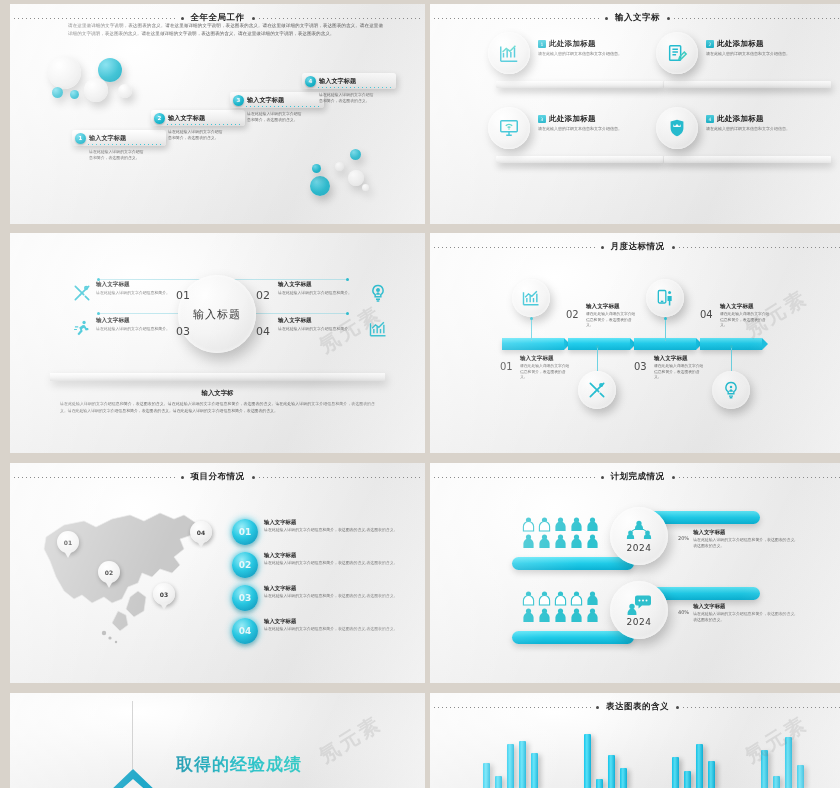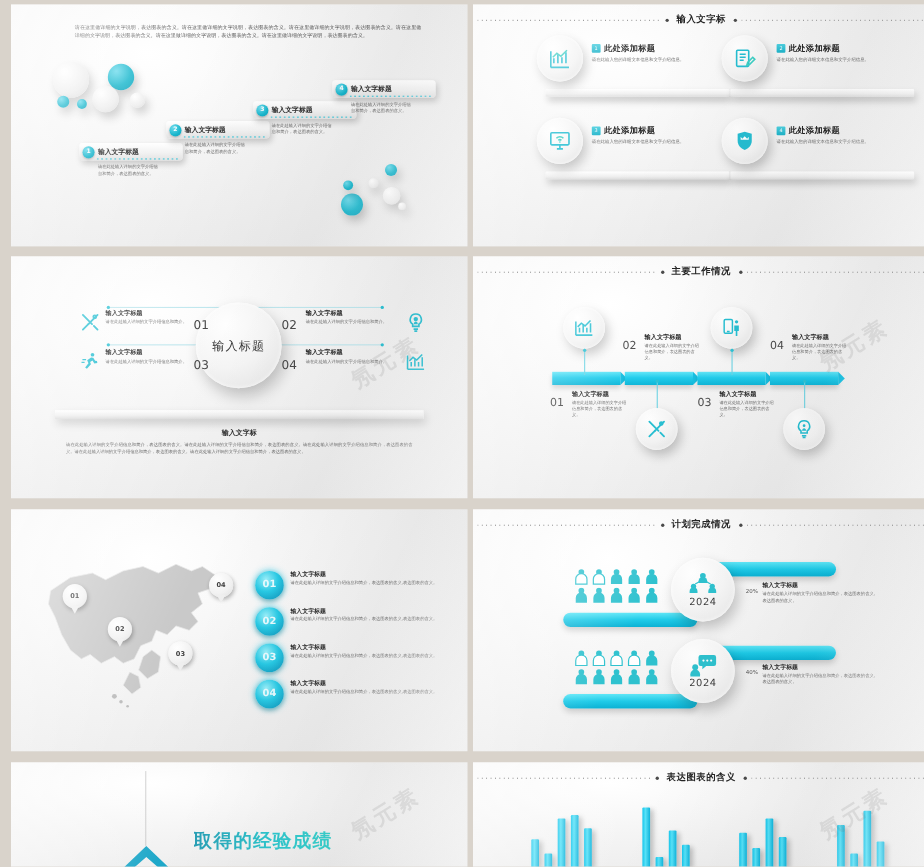--- a/index.html
+++ b/index.html
@@ -219,20 +219,27 @@
     transform:rotate(-32deg);letter-spacing:3px;pointer-events:none;z-index:8;
     white-space:nowrap;
   }
 </style>
 </head>
 <body>
 
 <div class="sheet">
 
   <div class="slide s1">
+    <div class="shead">
+      <span class="dots"></span>
+      <span class="dotcap"></span>
+      <span class="stitle">全年全局工作</span>
+      <span class="dotcap"></span>
+      <span class="dots"></span>
+    </div>
 
     <div class="para body-copy">请在这里做详细的文字说明，表达图表的含义。请在这里做详细的文字说明，表达图表的含义。请在这里做详细的文字说明，表达图表的含义。请在这里做详细的文字说明，表达图表的含义。请在这里做详细的文字说明，表达图表的含义。请在这里做详细的文字说明，表达图表的含义。</div>
 
     <div class="blob w" style="left:38px;top:52px;width:33px;height:33px;"></div>
     <div class="blob c" style="left:88px;top:54px;width:24px;height:24px;"></div>
     <div class="blob w" style="left:74px;top:74px;width:24px;height:24px;"></div>
     <div class="blob w" style="left:108px;top:80px;width:14px;height:14px;"></div>
     <div class="blob c" style="left:42px;top:83px;width:11px;height:11px;"></div>
     <div class="blob c" style="left:60px;top:86px;width:9px;height:9px;"></div>
 
@@ -444,21 +451,21 @@
     <div class="foot">
       <h4>输入文字标</h4>
       <p>请在此处输入详细的文字介绍信息和简介，表达图表的含义。请在此处输入详细的文字介绍信息和简介，表达图表的含义。请在此处输入详细的文字介绍信息和简介，表达图表的含义。请在此处输入详细的文字介绍信息和简介，表达图表的含义。请在此处输入详细的文字介绍信息和简介，表达图表的含义。</p>
     </div>
   </div>
 
   <div class="slide s4">
     <div class="shead">
       <span class="dots"></span>
       <span class="dotcap"></span>
-      <span class="stitle">主要工作情况</span>
+      <span class="stitle">月度达标情况</span>
       <span class="dotcap"></span>
       <span class="dots"></span>
     </div>
 
     <div class="arrowbar">
       <span class="arrowseg" style="left:0;width:62px;"></span>
       <span class="arrowseg" style="left:66px;width:62px;"></span>
       <span class="arrowseg" style="left:132px;width:62px;"></span>
       <span class="arrowseg" style="left:198px;width:62px;"></span>
     </div>
@@ -528,20 +535,27 @@
     <div class="stem" style="left:301px;top:114px;height:24px;"></div>
     <div class="stemdot" style="left:300px;top:112px;"></div>
     <div class="tlabel" style="left:290px;top:70px;">
       <span class="n">04</span>
       <div class="t">输入文字标题</div>
       <div class="d">请在此处输入详细的文字介绍信息和简介，表达图表的含义。</div>
     </div>
   </div>
 
   <div class="slide s5">
+    <div class="shead">
+      <span class="dots"></span>
+      <span class="dotcap"></span>
+      <span class="stitle">项目分布情况</span>
+      <span class="dotcap"></span>
+      <span class="dots"></span>
+    </div>
 
     <div class="mapwrap">
       <svg width="190" height="150" viewBox="0 0 190 150">
         <g fill="#c9c9c9" stroke="#e8e8e8" stroke-width=".7">
           <path d="M12 38 L30 26 L50 22 L62 28 L78 20 L96 16 L110 22 L126 14 L140 20 L150 16 L162 24 L158 36 L146 40 L150 50 L140 58 L146 66 L138 74 L126 70 L118 78 L108 74 L104 84 L94 88 L88 100 L78 104 L70 98 L58 104 L48 96 L40 100 L30 92 L22 78 L16 62 L10 50 Z"></path>
           <path d="M96 98 L104 92 L112 98 L110 112 L100 118 L92 110 Z"></path>
           <path d="M84 112 L92 116 L94 126 L86 132 L78 124 Z"></path>
         </g>
         <g fill="#bdbdbd">
           <circle cx="70" cy="134" r="2.2"></circle>

